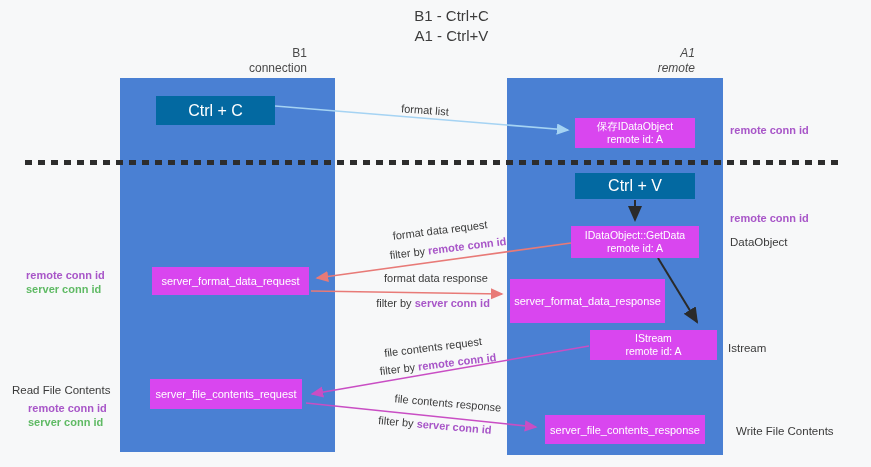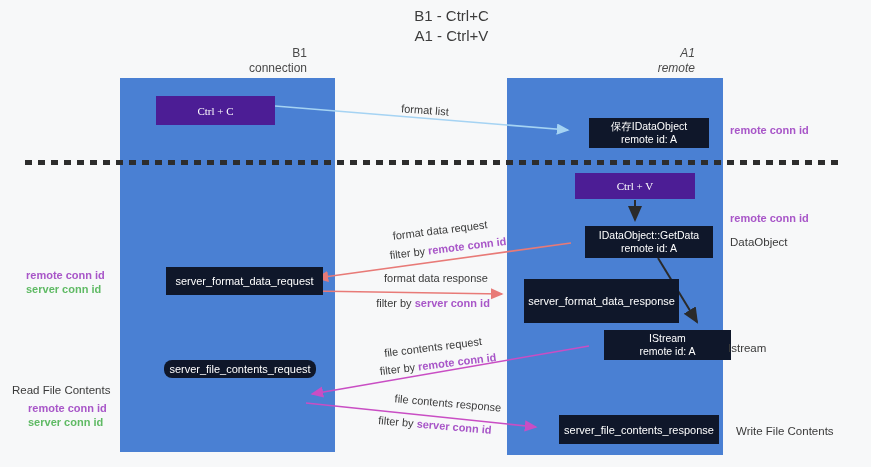--- a/index.html
+++ b/index.html
@@ -27,22 +27,22 @@
   }
   .dashline {
     position:absolute; left:25px; top:160px; width:815px; height:5px;
     background:repeating-linear-gradient(90deg,#2d2d2d 0 7px,transparent 7px 13px);
   }
   .node {
     position:absolute; display:flex; flex-direction:column;
     align-items:center; justify-content:center;
     color:#ffffff; text-align:center; white-space:nowrap;
   }
-  .node.green { background:#4c1d95; font-size:11px;font-family:Liberation Serif, serif; }
-  .node.orange { background:#0f172a; font-size:11px;margin-left:14px; }
+  .node.green { background:#0369a1; font-size:16px; }
+  .node.orange { background:#d946ef; font-size:11px; }
   .node.two { font-size:10.5px; line-height:13px; }
   .ann { position:absolute; white-space:nowrap; font-size:11.5px; color:#3a3a3a; }
   .ann.purple { color:#a856c8; font-weight:bold; font-size:11px; }
   .ann.green { color:#5fba64; font-weight:bold; font-size:11px; }
   .alabel {
     position:absolute; white-space:nowrap; font-size:11px; color:#3a3a3a;
     transform-origin:center center;
   }
   .alabel .key { color:#a856c8; font-weight:bold; }
   svg.arrows { position:absolute; left:0; top:0; pointer-events:none; }
@@ -119,21 +119,21 @@
 
   <div class="node orange" style="left:510px; top:279px; width:155px; height:44px;">
     <div>server_format_data_response</div>
   </div>
 
   <div class="node orange two" style="left:590px; top:330px; width:127px; height:30px;">
     <div>IStream</div>
     <div>remote id: A</div>
   </div>
 
-  <div class="node orange" style="left:150px; top:360px; width:152px; height:18px;border-radius:8px;">
+  <div class="node orange" style="left:150px; top:379px; width:152px; height:30px;">
     <div>server_file_contents_request</div>
   </div>
 
   <div class="node orange" style="left:545px; top:415px; width:160px; height:29px;">
     <div>server_file_contents_response</div>
   </div>
 
   <div class="ann purple" style="left:730px; top:124px;">remote conn id</div>
   <div class="ann purple" style="left:730px; top:212px;">remote conn id</div>
   <div class="ann" style="left:730px; top:236px;">DataObject</div>

